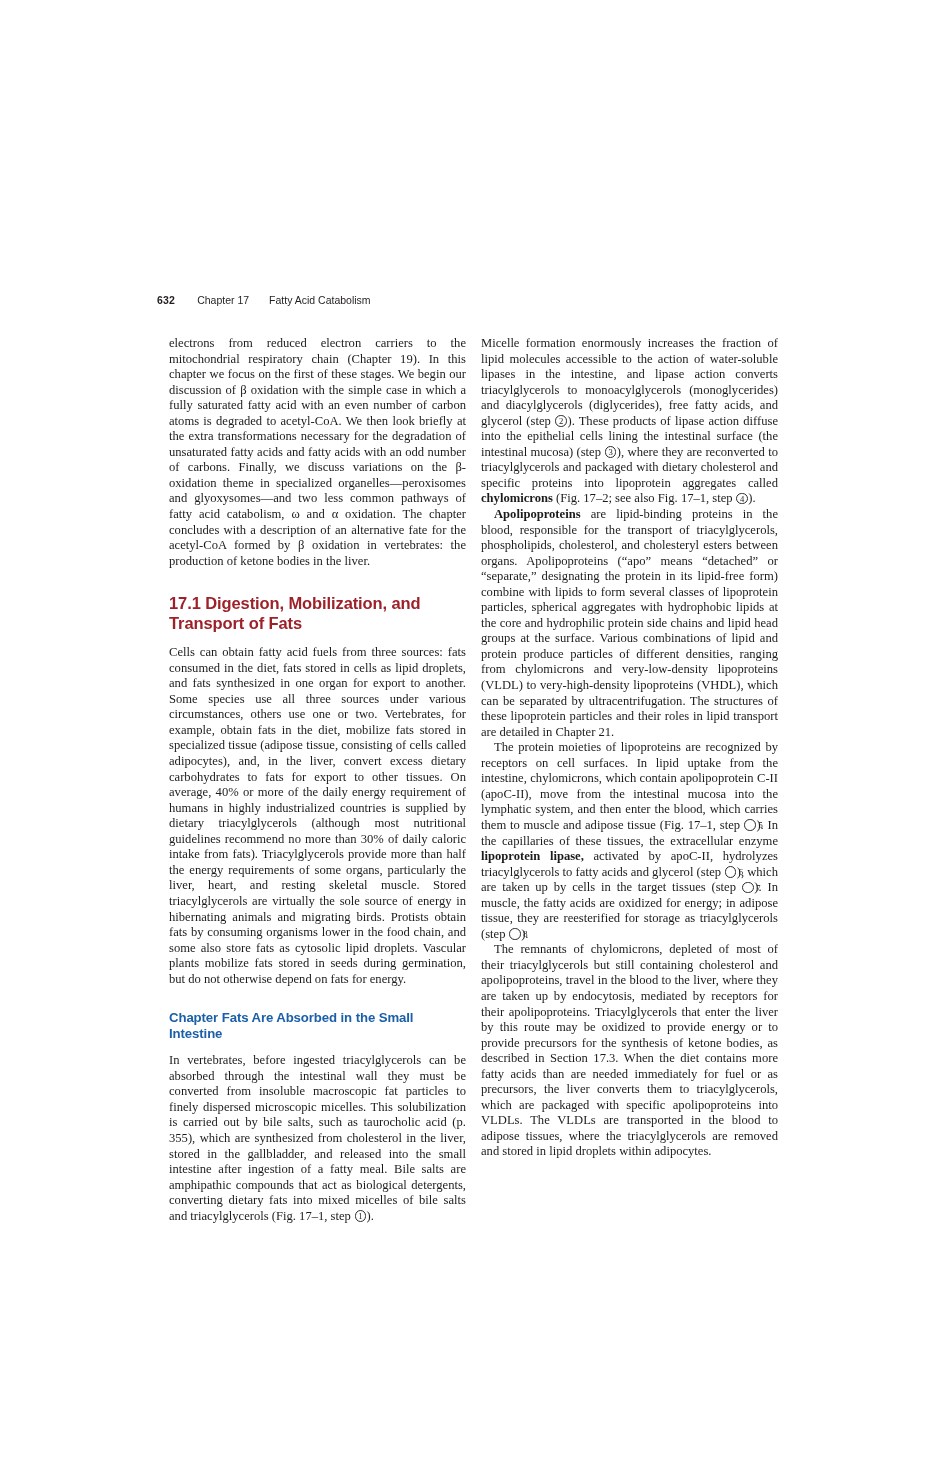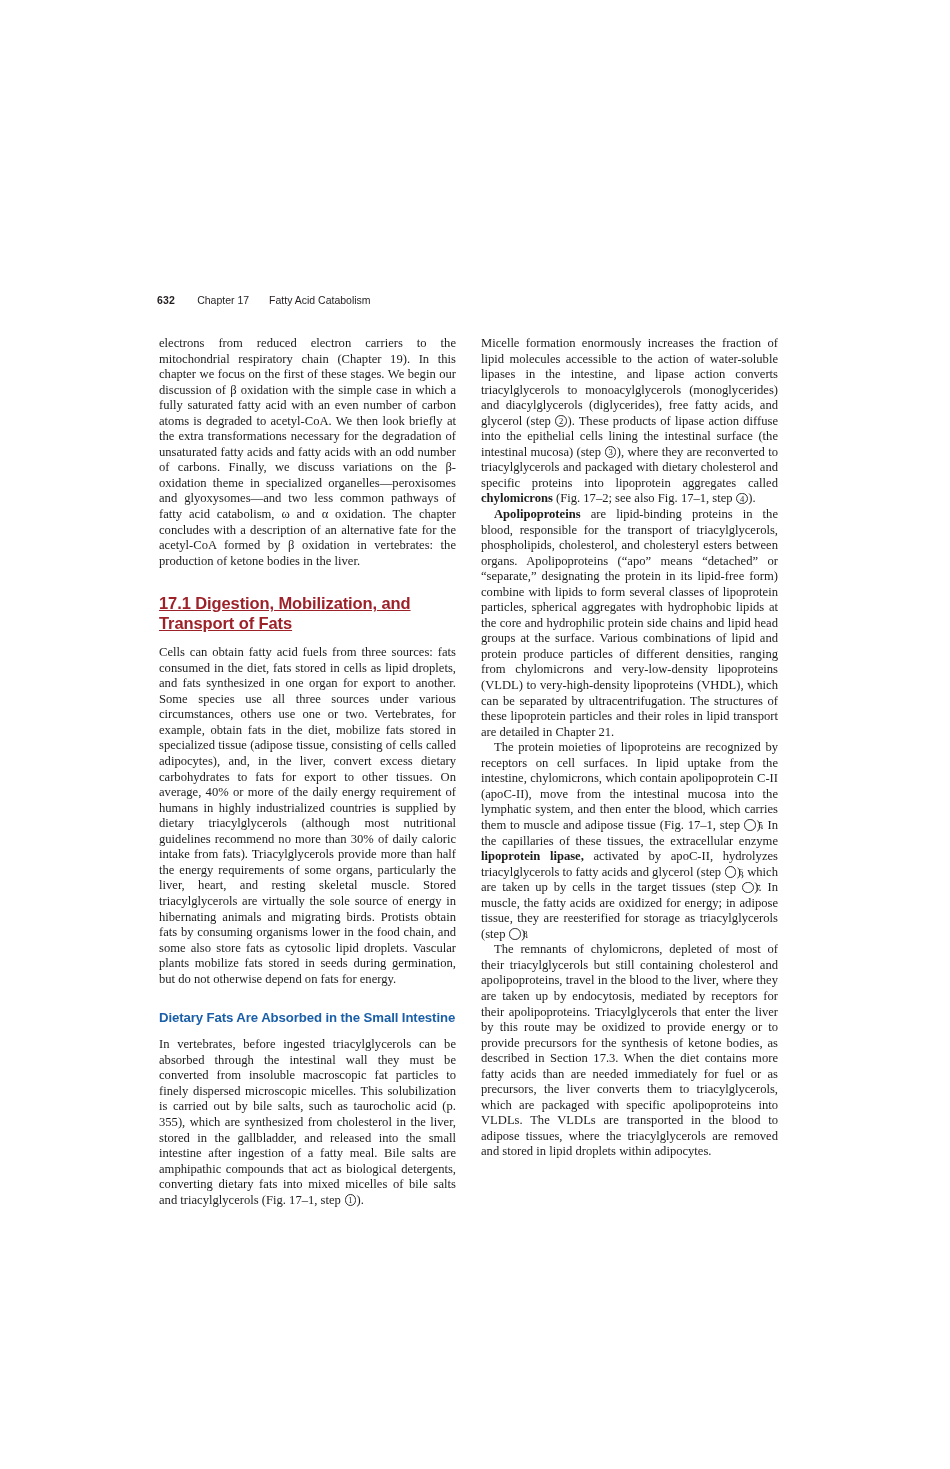--- a/index.html
+++ b/index.html
@@ -48,21 +48,21 @@
     position: absolute;
     left: 157px;
     top: 336px;
     width: 638px;
   }
   .col {
     position: absolute;
     top: 0;
     width: 297px;
   }
-  .col-left  { left: 2px; }
+  .col-left  { left: 12px; }
   .col-right { left: 324px; }
 
   p.body {
     margin: 0;
     font-size: 12.6px;
     line-height: 15.55px;
     text-align: justify;
     text-justify: inter-word;
     hyphens: none;
     color: #1c1c1c;
@@ -73,21 +73,20 @@
   p.body.noindent { text-indent: 0; }
 
   h2.section-head {
     margin: 0;
     font-family: "Liberation Sans", sans-serif;
     font-weight: bold;
     font-size: 16.5px;
     line-height: 19.5px;
     color: #9d2129;
     letter-spacing: -0.1px;
-    text-decoration: underline;
   }
   h3.sub-head {
     margin: 0;
     font-family: "Liberation Sans", sans-serif;
     font-weight: bold;
     font-size: 13.2px;
     line-height: 16px;
     color: #1a5fa8;
     letter-spacing: -0.1px;
   }
@@ -129,21 +128,21 @@
 
       <p class="body">electrons from reduced electron carriers to the mitochondrial respiratory chain (Chapter 19). In this chapter we focus on the first of these stages. We begin our discussion of β oxidation with the simple case in which a fully saturated fatty acid with an even number of carbon atoms is degraded to acetyl-CoA. We then look briefly at the extra transformations necessary for the degradation of unsaturated fatty acids and fatty acids with an odd number of carbons. Finally, we discuss variations on the β-oxidation theme in specialized organelles—peroxisomes and glyoxysomes—and two less common pathways of fatty acid catabolism, ω and α oxidation. The chapter concludes with a description of an alternative fate for the acetyl-CoA formed by β oxidation in vertebrates: the production of ketone bodies in the liver.</p>
 
       <div class="spacer-before-section"></div>
       <h2 class="section-head">17.1 Digestion, Mobilization, and Transport of Fats</h2>
       <div class="spacer-after-section"></div>
 
       <p class="body noindent">Cells can obtain fatty acid fuels from three sources: fats consumed in the diet, fats stored in cells as lipid droplets, and fats synthesized in one organ for export to another. Some species use all three sources under various circumstances, others use one or two. Vertebrates, for example, obtain fats in the diet, mobilize fats stored in specialized tissue (adipose tissue, consisting of cells called adipocytes), and, in the liver, convert excess dietary carbohydrates to fats for export to other tissues. On average, 40% or more of the daily energy requirement of humans in highly industrialized countries is supplied by dietary triacylglycerols (although most nutritional guidelines recommend no more than 30% of daily caloric intake from fats). Triacylglycerols provide more than half the energy requirements of some organs, particularly the liver, heart, and resting skeletal muscle. Stored triacylglycerols are virtually the sole source of energy in hibernating animals and migrating birds. Protists obtain fats by consuming organisms lower in the food chain, and some also store fats as cytosolic lipid droplets. Vascular plants mobilize fats stored in seeds during germination, but do not otherwise depend on fats for energy.</p>
 
       <div class="spacer-before-sub"></div>
-      <h3 class="sub-head">Dietary Fats Are Absorbed in the Small Intestine</h3>
+      <h3 class="sub-head">Chapter Fats Are Absorbed in the Small Intestine</h3>
       <div class="spacer-after-sub"></div>
 
       <p class="body noindent"><span>In vertebrates, before ingested triacylglycerols can be absorbed through the intestinal wall they must be converted from insoluble macroscopic fat particles to finely dispersed microscopic micelles. This solubilization is carried out by bile salts, such as taurocholic acid (p. 355), which are synthesized from cholesterol in the liver, stored in the gallbladder, and released into the small intestine after ingestion of a fatty meal. Bile salts are amphipathic compounds that act as biological detergents, converting dietary fats into mixed micelles of bile salts and triacylglycerols (Fig. 17–1, step </span><span class="circ">1</span><span>).</span></p>
     </div>
 
     <div class="col col-right">
 
       <p class="body noindent"><span>Micelle formation enormously increases the fraction of lipid molecules accessible to the action of water-soluble lipases in the intestine, and lipase action converts triacylglycerols to monoacylglycerols (monoglycerides) and diacylglycerols (diglycerides), free fatty acids, and glycerol (step </span><span class="circ">2</span><span>). These products of lipase action diffuse into the epithelial cells lining the intestinal surface (the intestinal mucosa) (step </span><span class="circ">3</span><span>), where they are reconverted to triacylglycerols and packaged with dietary cholesterol and specific proteins into lipoprotein aggregates called </span><b class="term">chylomicrons</b><span> (Fig. 17–2; see also Fig. 17–1, step </span><span class="circ">4</span><span>).</span></p>
 
       <p class="body"><b class="term">Apolipoproteins</b><span> are lipid-binding proteins in the blood, responsible for the transport of triacylglycerols, phospholipids, cholesterol, and cholesteryl esters between organs. Apolipoproteins (“apo” means “detached” or “separate,” designating the protein in its lipid-free form) combine with lipids to form several classes of lipoprotein particles, spherical aggregates with hydrophobic lipids at the core and hydrophilic protein side chains and lipid head groups at the surface. Various combinations of lipid and protein produce particles of different densities, ranging from chylomicrons and very-low-density lipoproteins (VLDL) to very-high-density lipoproteins (VHDL), which can be separated by ultracentrifugation. The structures of these lipoprotein particles and their roles in lipid transport are detailed in Chapter 21.</span></p>

